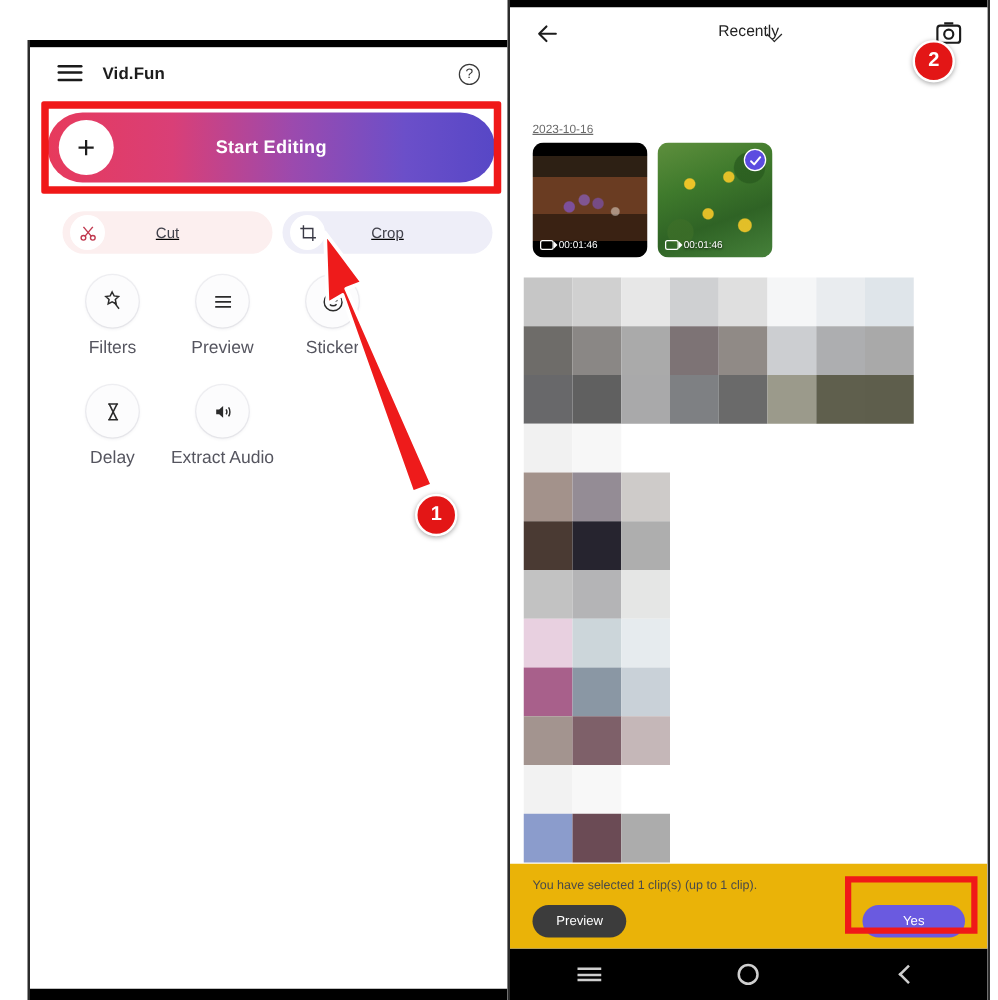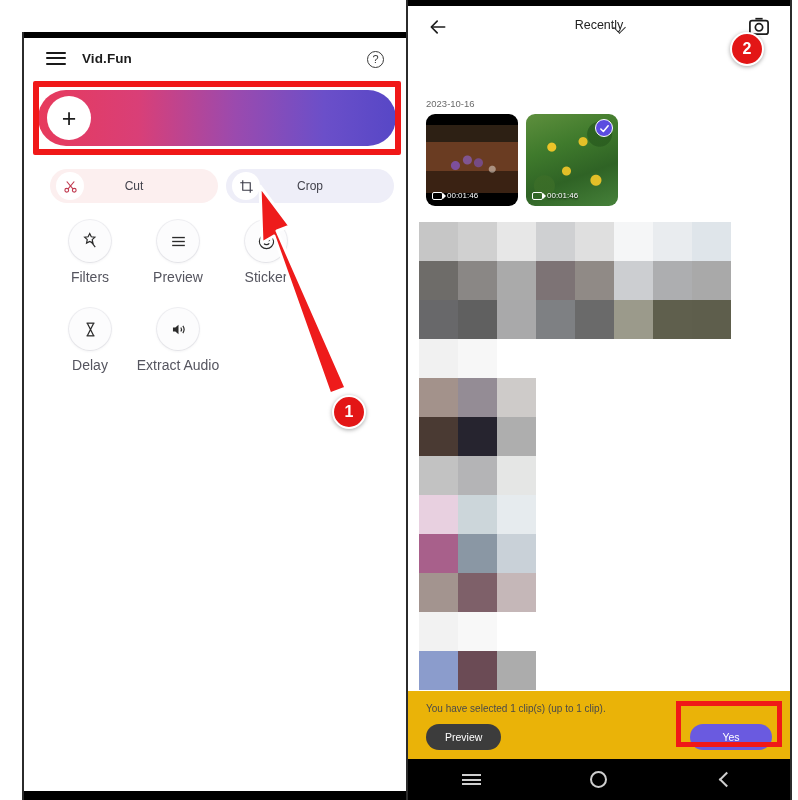--- a/index.html
+++ b/index.html
@@ -102,21 +102,21 @@
     width: 100%; text-align: center;
     font-size: 14.5px; color: #ffffff; font-weight: bold;
     letter-spacing: .2px;
   }
   .red-box-1 {
     position: absolute; left: 9px; top: 43px; width: 368px; height: 74px;
     border: 6px solid #f01818; border-radius: 2px; pointer-events:none;
   }
 
   
-  .cc-row { position:absolute; left: 26px; top: 131px; width: 348px; display:flex; gap: 8px; }
+  .cc-row { position:absolute; left: 26px; top: 131px; width: 348px; display:flex; gap: 8px; text-decoration: underline; }
   .cc-pill {
     width: 168px; height: 34px; border-radius: 17px;
     display:flex; align-items:center; position: relative;
   }
   .cc-cut  { background: #fcefef; }
   .cc-crop { background: #eeeef8; }
   .cc-ico {
     position:absolute; left: 6px; top: 3px;
     width: 28px; height: 28px; border-radius: 50%;
     background: #ffffff;
@@ -176,21 +176,21 @@
   }
   .r-tab {
     font-size: 12px; color: #1c1c1c; font-weight: bold;
     padding: 6px 20px; border-radius: 14px;
   }
   .r-tab.active {
     background: #ffffff;
     box-shadow: 0 1px 5px rgba(70,70,90,.20), 0 0 0 1px rgba(200,200,210,.25);
   }
 
-  .r-date { position:absolute; left: 18px; top: 92px; font-size: 9.5px; color: #6a6a6a; }
+  .r-date { position:absolute; left: 18px; top: 92px; font-size: 9.5px; color: #6a6a6a; text-decoration: underline; }
 
   .thumbs { position:absolute; left: 18px; top: 108px; display:flex; gap: 8px; }
   .thumb {
     width: 92px; height: 92px; border-radius: 9px;
     position:relative; overflow:hidden; background:#000;
   }
   .thumb-a {
     background:
       radial-gradient(circle at 32% 56%, rgba(140,95,255,.55) 0 4px, transparent 5px),
       radial-gradient(circle at 45% 50%, rgba(150,110,255,.5) 0 4px, transparent 5px),
@@ -273,20 +273,21 @@
             <i></i>
             <i></i>
         </div>
         <div class="app-title">Vid.Fun</div>
         <div class="help-icon">?</div>
       </div>
 
       <div class="start-wrap">
         <div class="start-btn">
           <div class="plus-circle">+</div>
+          <div class="start-label">Start Editing</div>
         </div>
       </div>
       <div class="red-box-1"></div>
 
       <div class="cc-row">
         <div class="cc-pill cc-cut">
           <div class="cc-ico">
             <svg width="15" height="15" viewBox="0 0 24 24" fill="none" stroke="#c0394f" stroke-width="1.8">
               <circle cx="6" cy="18" r="3"></circle>
                 <circle cx="18" cy="18" r="3"></circle>

